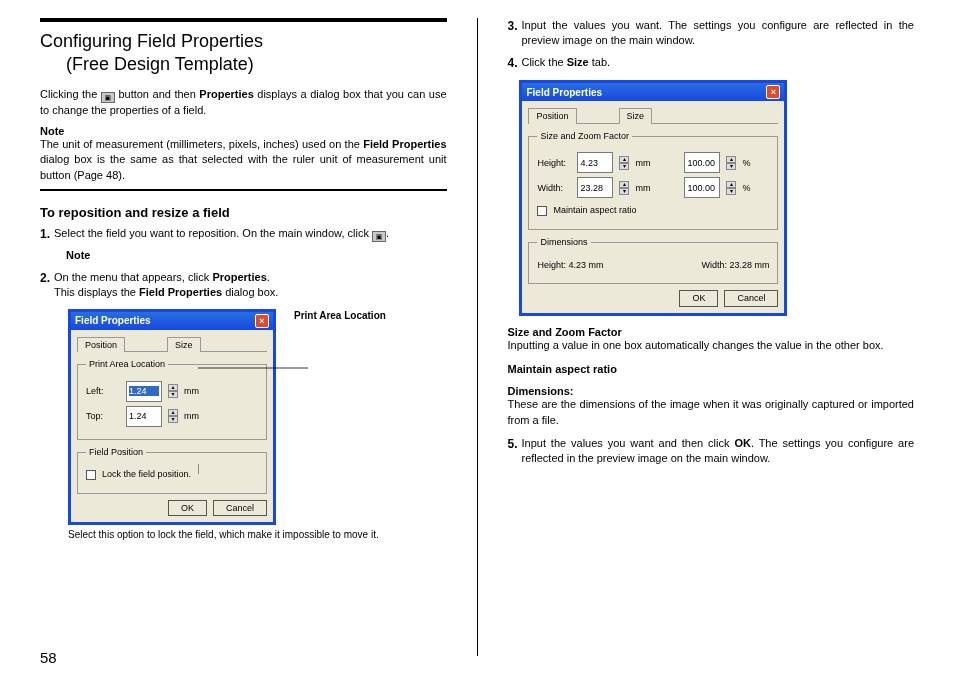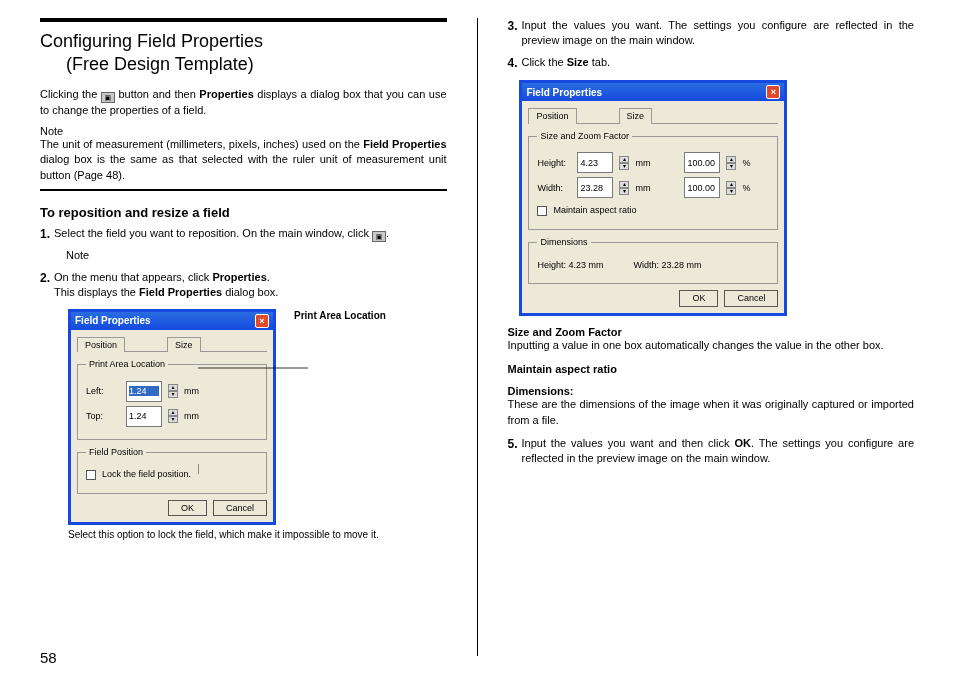--- a/index.html
+++ b/index.html
@@ -5,21 +5,21 @@
 * { box-sizing: border-box; margin: 0; padding: 0; }
 html, body { width: 954px; height: 674px; background: #fff; font-family: Arial, Helvetica, sans-serif; color: #000; }
 .page { display: flex; gap: 30px; padding: 18px 40px 18px 40px; height: 100%; position: relative; }
 .col { flex: 1 1 50%; position: relative; }
 .sep { width: 1px; background: #000; }
 h1 { font-family: Arial, Helvetica, sans-serif; font-weight: normal; font-size: 18px; line-height: 1.25; margin-bottom: 12px; }
 h1 .sub { display: block; padding-left: 26px; }
 .hr-thick { height: 4px; background: #000; margin-bottom: 8px; }
 .hr-thin { height: 2px; background: #000; margin: 6px 0 10px; }
 p, .body { font-size: 11px; line-height: 1.4; text-align: justify; }
-.note-head { font-weight: normal; font-size: 11px; margin-top: 6px; }
+.note-head { font-weight: bold; font-size: 11px; margin-top: 6px; }
 .sec-head { font-weight: bold; font-size: 13px; margin: 14px 0 6px; }
 ol.steps { list-style: none; padding: 0; margin: 0; }
 ol.steps > li { font-size: 11px; line-height: 1.4; margin-bottom: 6px; position: relative; padding-left: 14px; text-align: justify; }
 ol.steps > li .num { position: absolute; left: 0; top: 0; font-weight: bold; font-size: 12px; }
 .indent { padding-left: 12px; }
 .ico { display: inline-flex; width: 14px; height: 11px; background: #c9c9c9; border: 1px solid #666; vertical-align: -2px; align-items: center; justify-content: center; font-size: 7px; }
 b, strong, .b { font-weight: bold; }
 .pageno { position: absolute; bottom: 8px; left: 40px; font-size: 15px; }
 
 
@@ -225,21 +225,21 @@
                 </span>
               <span>%</span>
             </div>
             <div class="row" style="margin-top:6px;">
               <span style="display:inline-block;width:10px;height:10px;border:1px solid #555;background:#fff;"></span>
               <span>Maintain aspect ratio</span>
             </div>
           </fieldset>
           <fieldset>
             <legend>Dimensions</legend>
-            <div class="row" style="gap:30px;">
+            <div class="row" style="gap:30px;justify-content:space-between;">
               <span>Height:   4.23 mm</span>
               <span>Width:   23.28 mm</span>
             </div>
           </fieldset>
           <div class="btns">
             <div class="btn">OK</div>
             <div class="btn">Cancel</div>
           </div>
         </div>
       </div>

